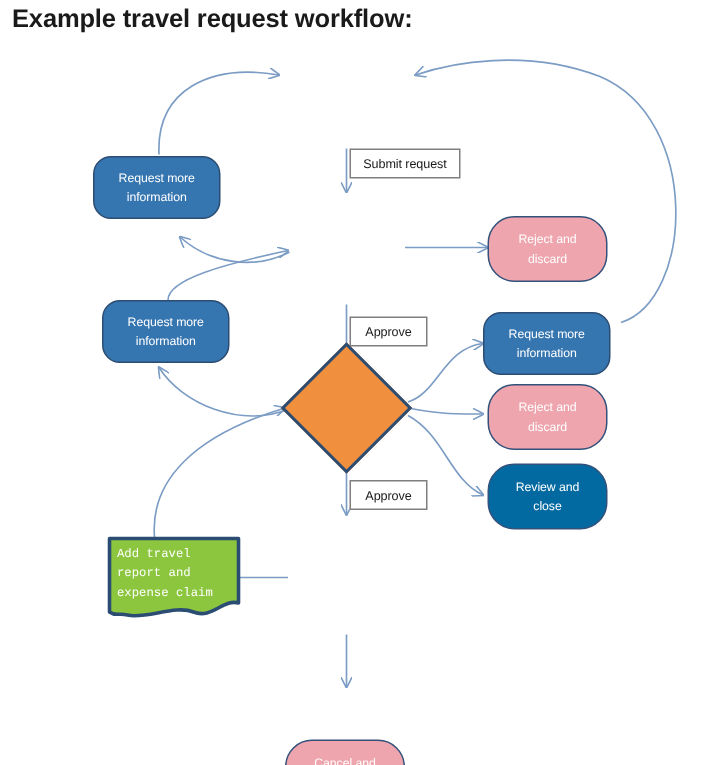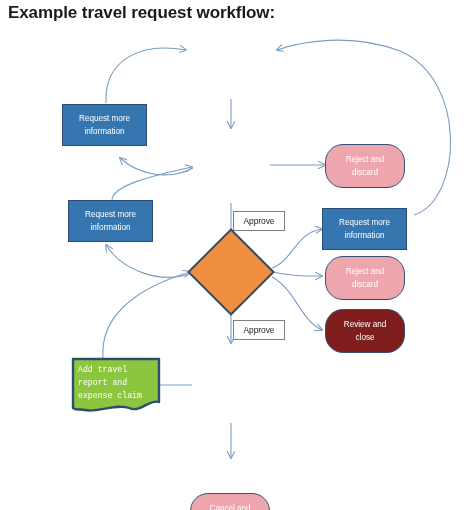--- a/index.html
+++ b/index.html
@@ -48,31 +48,31 @@
     font-size: 8.2px;
     line-height: 13px;
     letter-spacing: -0.05px;
   }
   .node .ln { display: block; }
 
   
   .n-blue {
     background: #3575B0;
     border: 1.6px solid #2C4D73;
-    border-radius: 0;
+    border-radius: 12px;
   }
   
   .n-pink {
     background: #EEA5AD;
     border: 1.8px solid #33517A;
     border-radius: 18px;
   }
   
   .n-red {
-    background: #7f1d1d;
+    background: #0369a1;
     border: 1.8px solid #33517A;
     border-radius: 18px;
   }
   
   .n-label {
     background: #ffffff;
     border: 1px solid #7F7F7F;
     color: #1a1a1a;
     font-size: 8.4px;
     line-height: 11px;
@@ -171,20 +171,23 @@
       <path d="M 192 385 L 150 385" marker-end="url(#ah)"></path>
 
       <path d="M 103 358 C 100 320, 130 290, 190 272" marker-end="url(#ah)"></path>
 
       <path d="M 231 423 L 231 458" marker-end="url(#ah)"></path>
 
     </g>
   </svg>
 
 
+  <div class="node n-label" style="left:233px; top:99px; width:74px; height:20px;">
+    <span class="ln">Submit request</span>
+  </div>
 
 
   <div class="node n-blue" style="left:62px; top:104px; width:85px; height:42px;">
     <span class="ln">Request more</span>
     <span class="ln">information</span>
   </div>
 
   <div class="node n-pink" style="left:325px; top:144px; width:80px; height:44px;">
     <span class="ln">Reject and</span>
     <span class="ln">discard</span>

